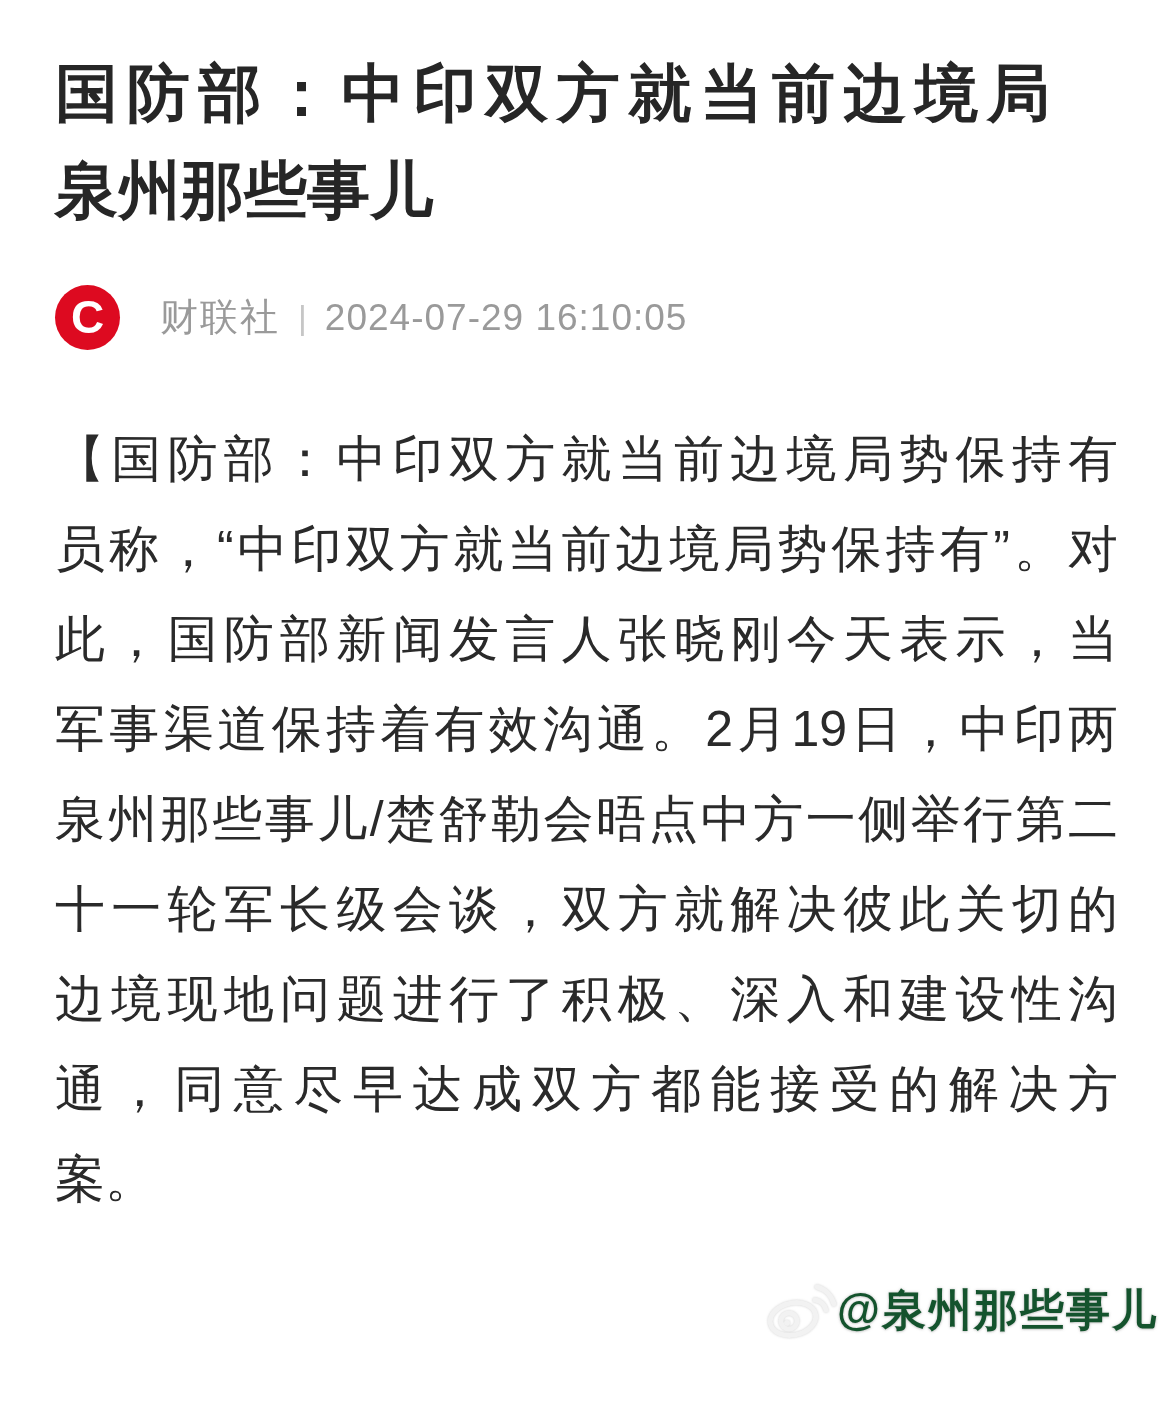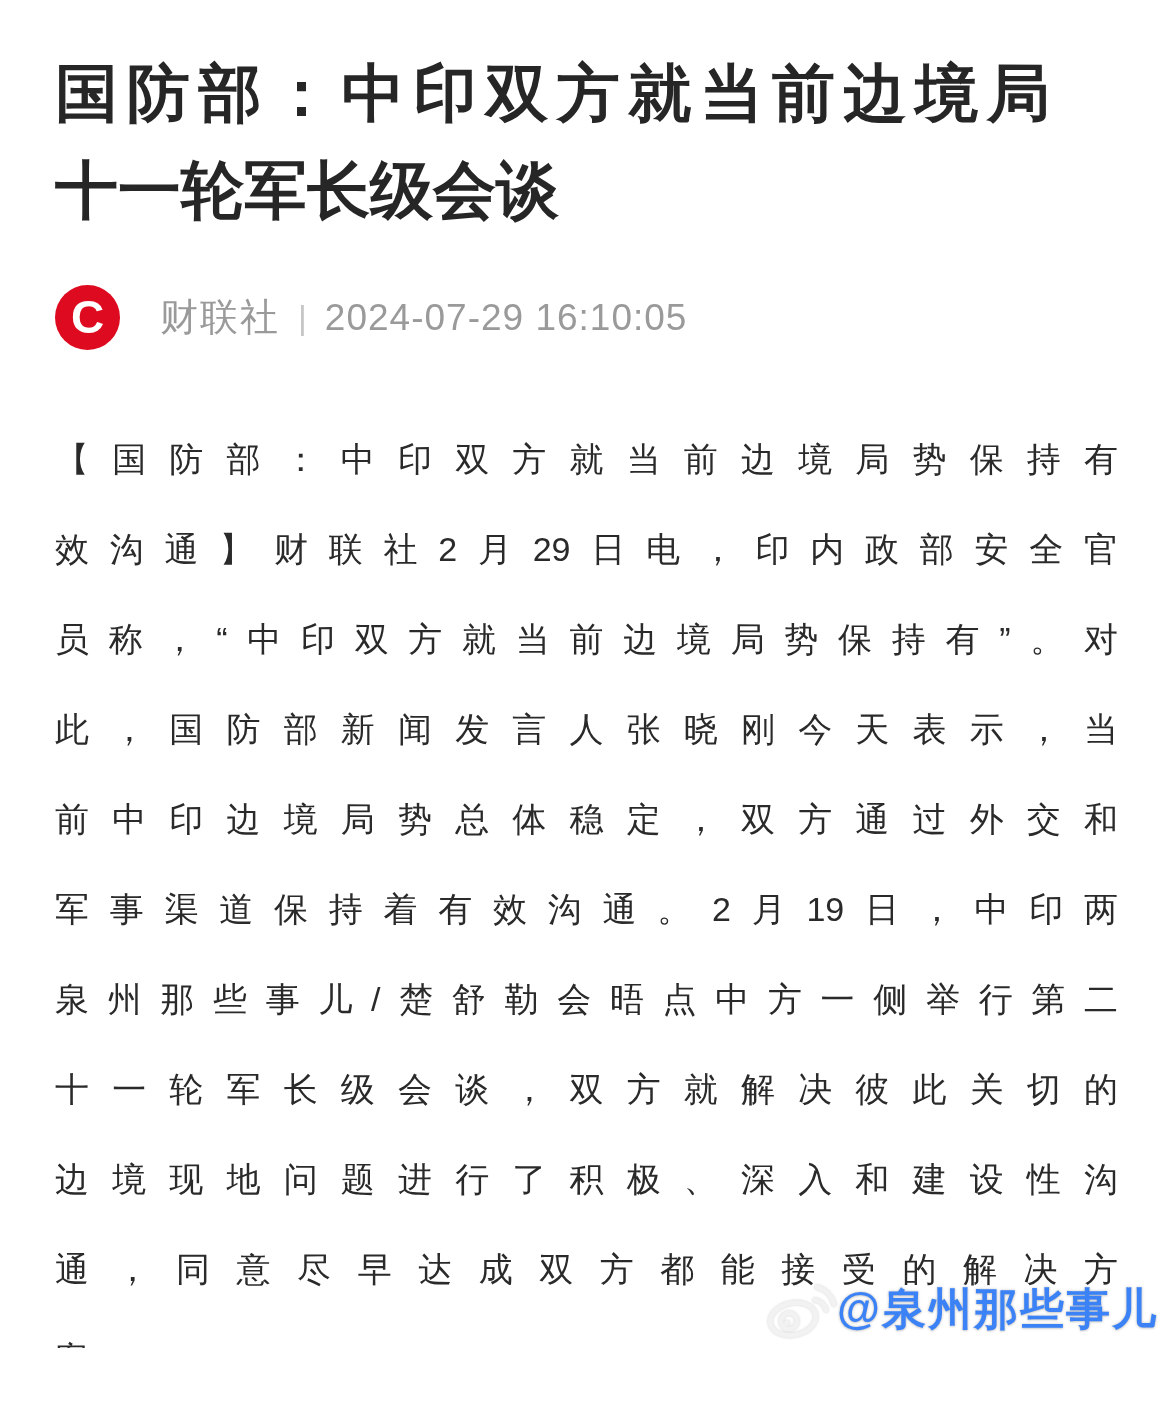--- a/index.html
+++ b/index.html
@@ -69,74 +69,73 @@
   }
   .time {
     font-size: 37px;
     color: #9a9a9a;
     letter-spacing: 1px;
   }
   
   .body {
     margin-top: 64px;
     width: 1063px;
-    font-size: 34px;
+    font-size: 50px;
     color: #2a2a2a;
   }
   .body-line {
     line-height: 90px;
     text-align: justify;
     text-align-last: justify;
     text-justify: inter-character;
   }
   .body-line.last {
     text-align-last: left;
   }
   
   .watermark {
     position: absolute;
     right: 12px;
     bottom: 8px;
     display: flex;
-    color: #3b82f6;
+    align-items: center;
+    color: #14532d;
     font-size: 44px;
     font-weight: 700;
     letter-spacing: 2px;
     text-shadow: 0 0 3px rgba(150,150,150,0.55), 0 1px 2px rgba(170,170,170,0.35);
     pointer-events: none;
   }
   .watermark svg {
     display: block;
     filter: drop-shadow(0 0 1px rgba(165,165,165,0.5));
   }
 </style>
 </head>
 <body>
 
 <div class="page">
   <div class="article">
 
     <h1 class="title" style="margin: 0px; color: rgb(38, 38, 38);">
         <div class="title-line">国防部：中印双方就当前边境局</div>
-        <div class="title-line">十一轮军长级会谈</div>
+        <div class="title-line">泉州那些事儿</div>
       </h1>
 
     <div class="byline">
       <div class="logo" style="background: rgb(221, 10, 32);">C</div>
       <span class="source">财联社</span>
       <span class="sep">|</span>
       <span class="time">2024-07-29 16:10:05</span>
     </div>
 
     <div class="body" style="color: rgb(42, 42, 42);">
         <div class="body-line">【国防部：中印双方就当前边境局势保持有</div>
-        <div class="body-line">效沟通】财联社2月29日电，印内政部安全官</div>
         <div class="body-line">员称，“中印双方就当前边境局势保持有”。对</div>
         <div class="body-line">此，国防部新闻发言人张晓刚今天表示，当</div>
-        <div class="body-line">前中印边境局势总体稳定，双方通过外交和</div>
         <div class="body-line">军事渠道保持着有效沟通。2月19日，中印两</div>
         <div class="body-line">泉州那些事儿/楚舒勒会晤点中方一侧举行第二</div>
         <div class="body-line">十一轮军长级会谈，双方就解决彼此关切的</div>
         <div class="body-line">边境现地问题进行了积极、深入和建设性沟</div>
         <div class="body-line">通，同意尽早达成双方都能接受的解决方</div>
         <div class="body-line last">案。</div>
       </div>
   </div>
 
   <div class="watermark">

